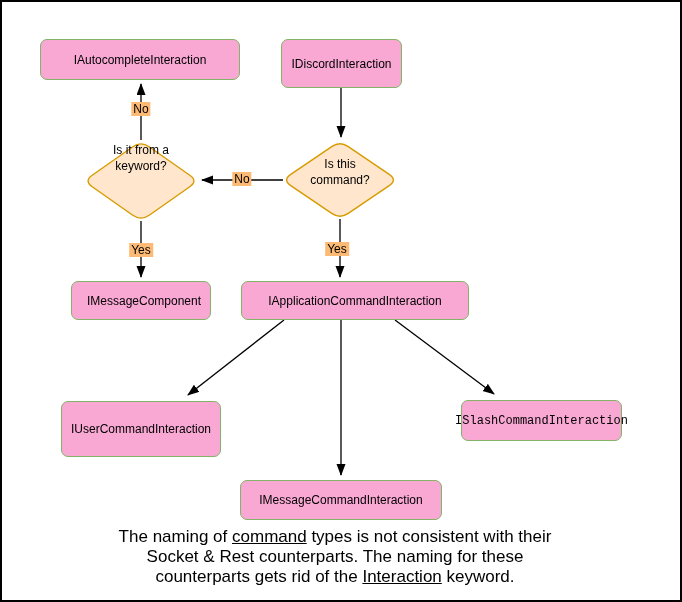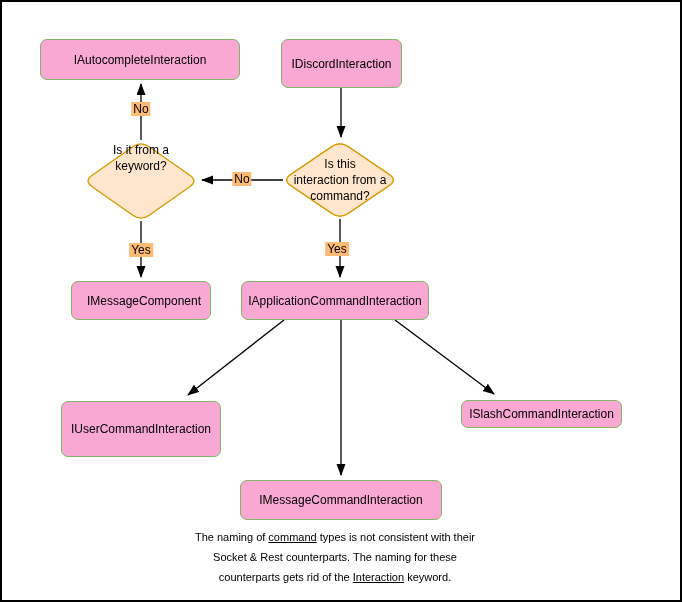--- a/index.html
+++ b/index.html
@@ -52,21 +52,21 @@
     font-size: 12px;
     line-height: 14px;
     z-index: 3;
   }
   .note {
     position: absolute;
     left: 110px;
     top: 527px;
     width: 450px;
     text-align: center;
-    font-size: 11px;
+    font-size: 17px;
     line-height: 20px;
     z-index: 2;
   }
   .note .b { font-weight: normal; }
   .note .u { text-decoration: underline; }
 </style>
 </head>
 <body>
 
 <div class="canvas">
@@ -98,44 +98,43 @@
   </div>
 
   <div class="node" style="left:281px; top:39px; width:121px; height:49px;">
     <span>IDiscordInteraction</span>
   </div>
 
   <div class="node" style="left:71px; top:281px; width:140px; height:39px;padding-left:6px;">
     <span>IMessageComponent</span>
   </div>
 
-  <div class="node" style="left:241px; top:281px; width:188px; height:39px;">
+  <div class="node" style="left:241px; top:281px; width:228px; height:39px;">
     <span>IApplicationCommandInteraction</span>
   </div>
 
   <div class="node" style="left:61px; top:401px; width:160px; height:56px;">
     <span>IUserCommandInteraction</span>
   </div>
 
-  <div class="node" style="left:461px; top:400px; width:161px; height:28px;">
+  <div class="node" style="left:461px; top:400px; width:161px; height:41px;font-family:Liberation Mono, monospace;">
     <span>ISlashCommandInteraction</span>
   </div>
 
   <div class="node" style="left:240px; top:480px; width:202px; height:40px;">
     <span>IMessageCommandInteraction</span>
   </div>
 
   <div class="diamond-label" style="left:84px; top:142px; width:114px;">
     <div>Is it from a</div>
     <div>keyword?</div>
   </div>
 
   <div class="diamond-label" style="left:282px; top:156px; width:116px;">
     <div>Is this</div>
-    <div>interaction from a</div>
     <div>command?</div>
   </div>
 
   <div class="edge-label" style="left:141px; top:109px;">No</div>
 
   <div class="edge-label" style="left:242px; top:179px;">No</div>
 
   <div class="edge-label" style="left:141px; top:250px;">Yes</div>
 
   <div class="edge-label" style="left:337px; top:249px;">Yes</div>

